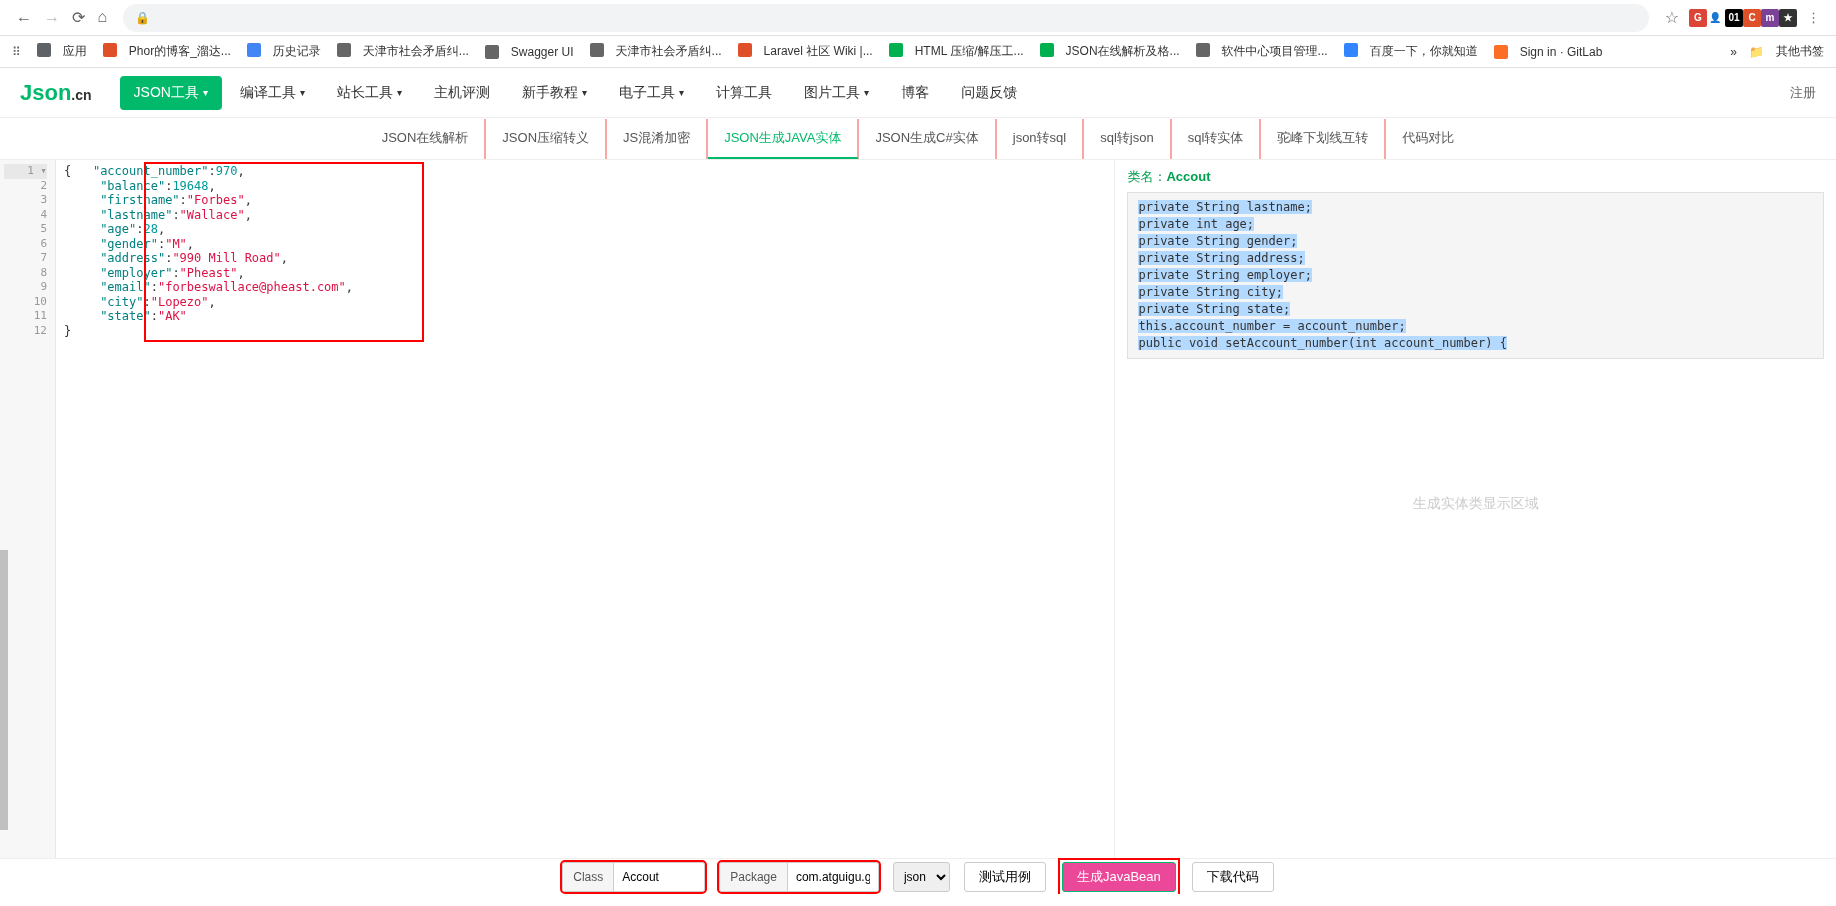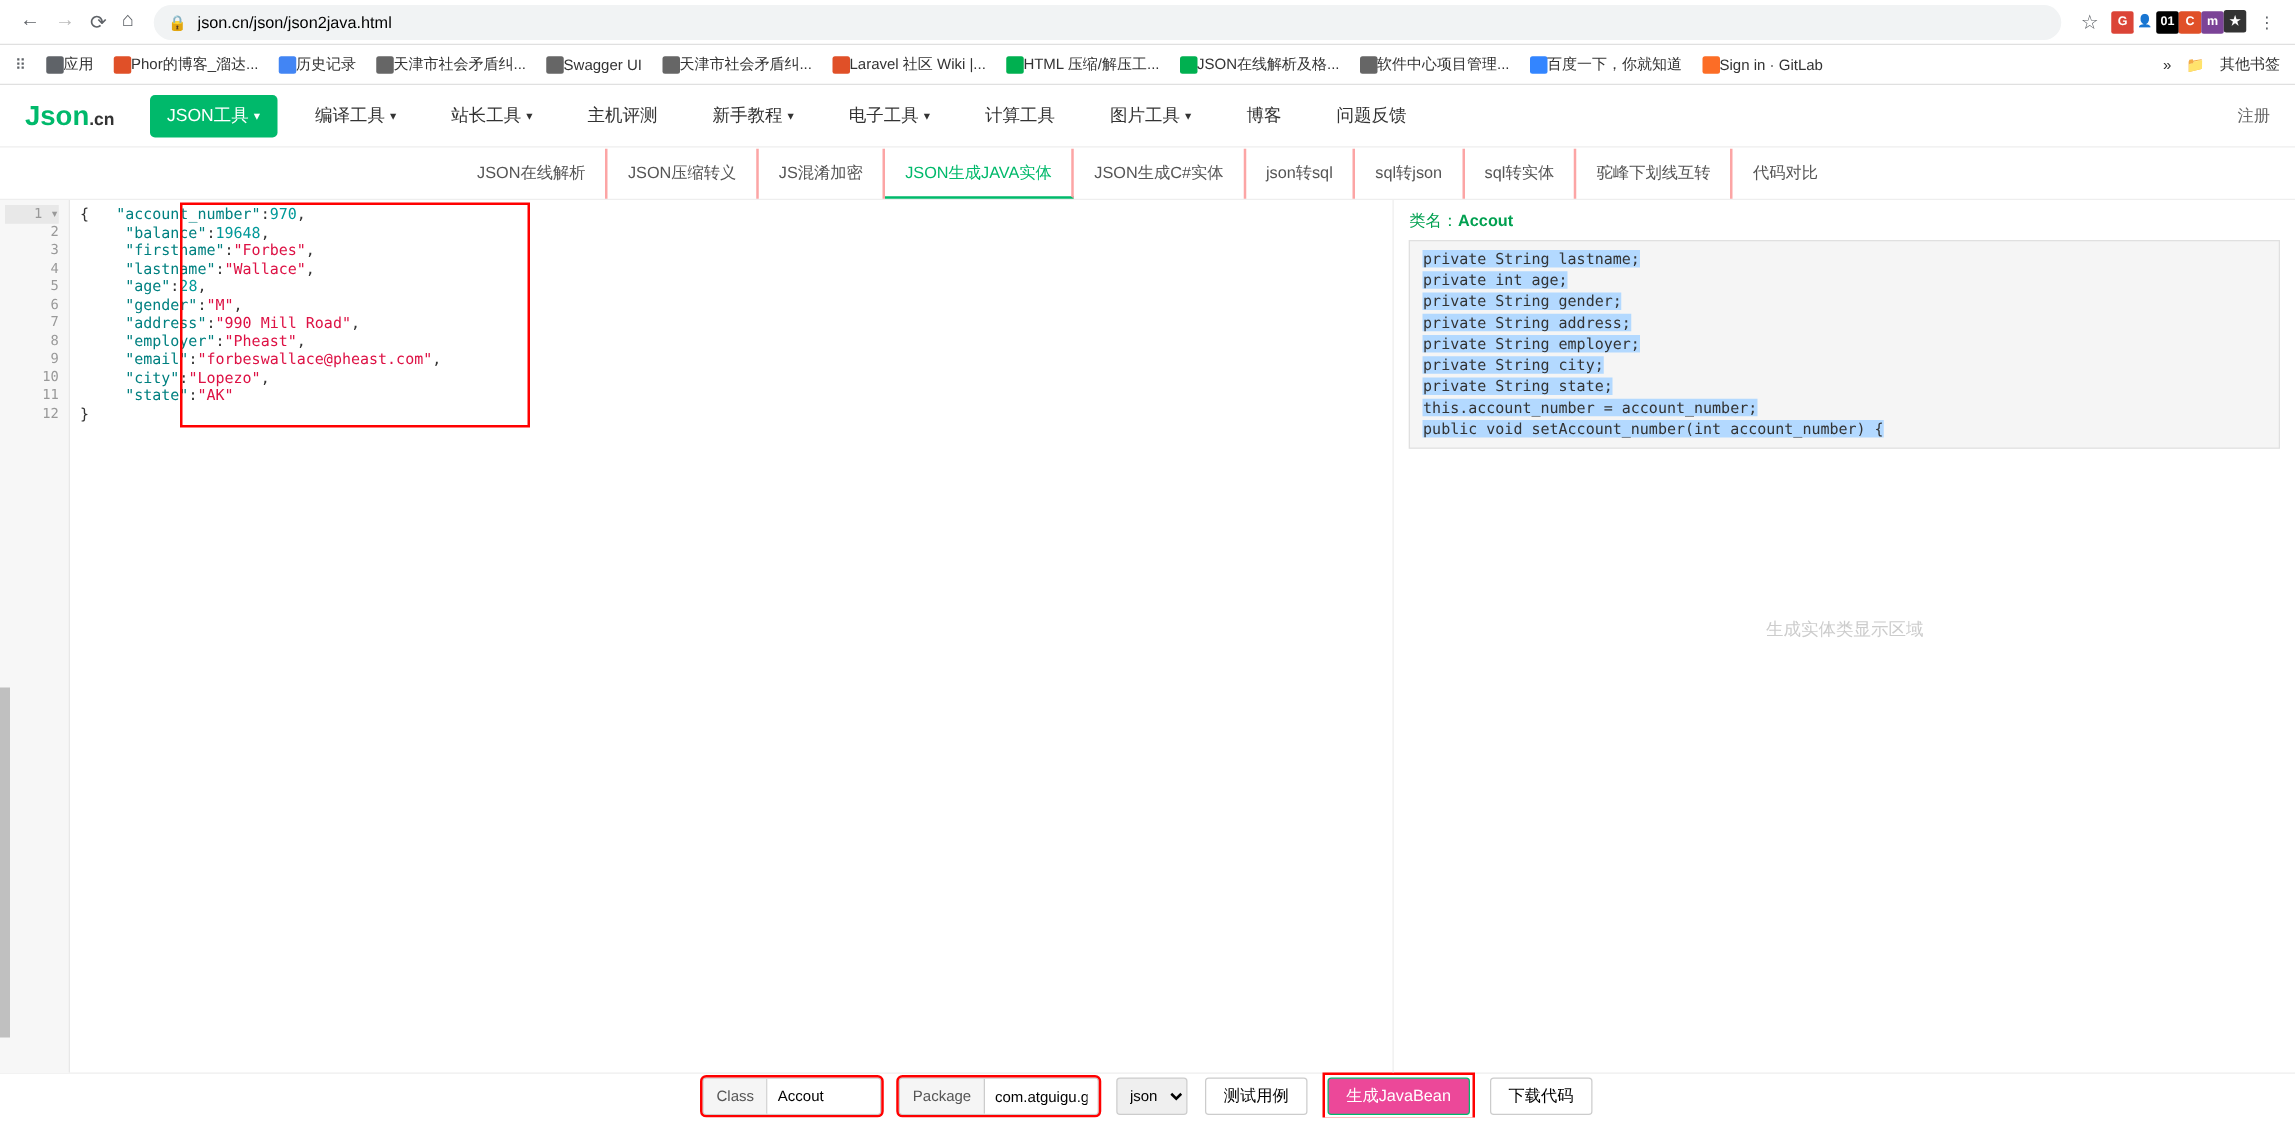--- a/index.html
+++ b/index.html
@@ -10,21 +10,21 @@
 .nav-arrows { display: flex; gap: 12px; padding: 0 8px; color: #5f6368; }
 .nav-arrows span { cursor: pointer; font-size: 16px; }
 .url-bar { flex: 1; display: flex; align-items: center; gap: 8px; background: #f1f3f4; border-radius: 14px; padding: 4px 12px; height: 28px; }
 .url-bar .lock { font-size: 12px; color: #5f6368; }
 .url-bar input { border: none; background: transparent; flex: 1; font-size: 13px; outline: none; }
 .right-icons { display: flex; gap: 10px; align-items: center; padding: 0 8px; }
 .ext-icon { width: 18px; height: 18px; display: inline-flex; align-items: center; justify-content: center; font-size: 10px; font-weight: bold; color: #fff; border-radius: 2px; }
 
 
 .bookmarks-bar { height: 32px; background: #fff; border-bottom: 1px solid #e0e0e0; display: flex; align-items: center; padding: 0 12px; gap: 16px; font-size: 12px; color: #333; }
-.bookmark-item { display: flex; align-items: center; gap: 0; cursor: pointer; white-space: nowrap; }
+.bookmark-item { display: flex; gap: 12px; cursor: pointer; white-space: nowrap; }
 .bookmarks-right { margin-left: auto; display: flex; gap: 12px; align-items: center; }
 
 
 .site-nav { height: 50px; border-bottom: 1px solid #eee; display: flex; align-items: center; padding: 0 20px; gap: 8px; }
 .logo { font-size: 22px; font-weight: bold; }
 .logo .j { color: #00b96b; }
 .logo .cn { color: #333; font-size: 14px; }
 .nav-btn { padding: 8px 14px; cursor: pointer; font-size: 14px; color: #333; display: flex; align-items: center; gap: 4px; }
 .nav-btn.primary { background: #00b96b; color: #fff; border-radius: 4px; }
 .nav-btn .caret { font-size: 10px; }
@@ -73,21 +73,20 @@
 
 <div class="browser-bar">
   <div class="nav-arrows">
     <span>←</span>
     <span style="color:#bbb">→</span>
     <span>⟳</span>
     <span>⌂</span>
   </div>
   <div class="url-bar">
     <span class="lock">🔒</span>
-    <input value="json.cn/json/json2java.html" style="">
   </div>
   <div class="right-icons">
     <span style="color:#5f6368;font-size:16px">☆</span>
     <span id="ext-area"><span class="ext-icon" style="background: rgb(219, 68, 55);">G</span><span class="ext-icon" style="background: rgb(255, 255, 255);">👤</span><span class="ext-icon" style="background: rgb(0, 0, 0);">01</span><span class="ext-icon" style="background: rgb(224, 80, 40);">C</span><span class="ext-icon" style="background: rgb(123, 67, 151);">m</span><span class="ext-icon" style="background: rgb(51, 51, 51);">★</span></span>
     <span style="color:#5f6368">⋮</span>
   </div>
 </div>
 
 <div class="bookmarks-bar">
   <span style="color:#5f6368">⠿</span>
@@ -145,21 +144,21 @@
     <span>»</span>
     <span style="color:#f4b400">📁</span>
     <span>其他书签</span>
   </div>
 </div>
 
 <div class="site-nav">
   <div class="logo">
     <span class="j">Json</span><span class="cn">.cn</span>
   </div>
-  <span id="nav-items" style="display:flex;gap:16px;align-items:center;margin-left:20px">
+  <span id="nav-items" style="display:flex;gap:4px;align-items:center;margin-left:20px">
       <span class="nav-btn primary">JSON工具<span class="caret">▾</span></span>
       <span class="nav-btn">编译工具<span class="caret">▾</span></span>
       <span class="nav-btn">站长工具<span class="caret">▾</span></span>
       <span class="nav-btn">主机评测</span>
       <span class="nav-btn">新手教程<span class="caret">▾</span></span>
       <span class="nav-btn">电子工具<span class="caret">▾</span></span>
       <span class="nav-btn">计算工具</span>
       <span class="nav-btn">图片工具<span class="caret">▾</span></span>
       <span class="nav-btn">博客</span>
       <span class="nav-btn">问题反馈</span>

